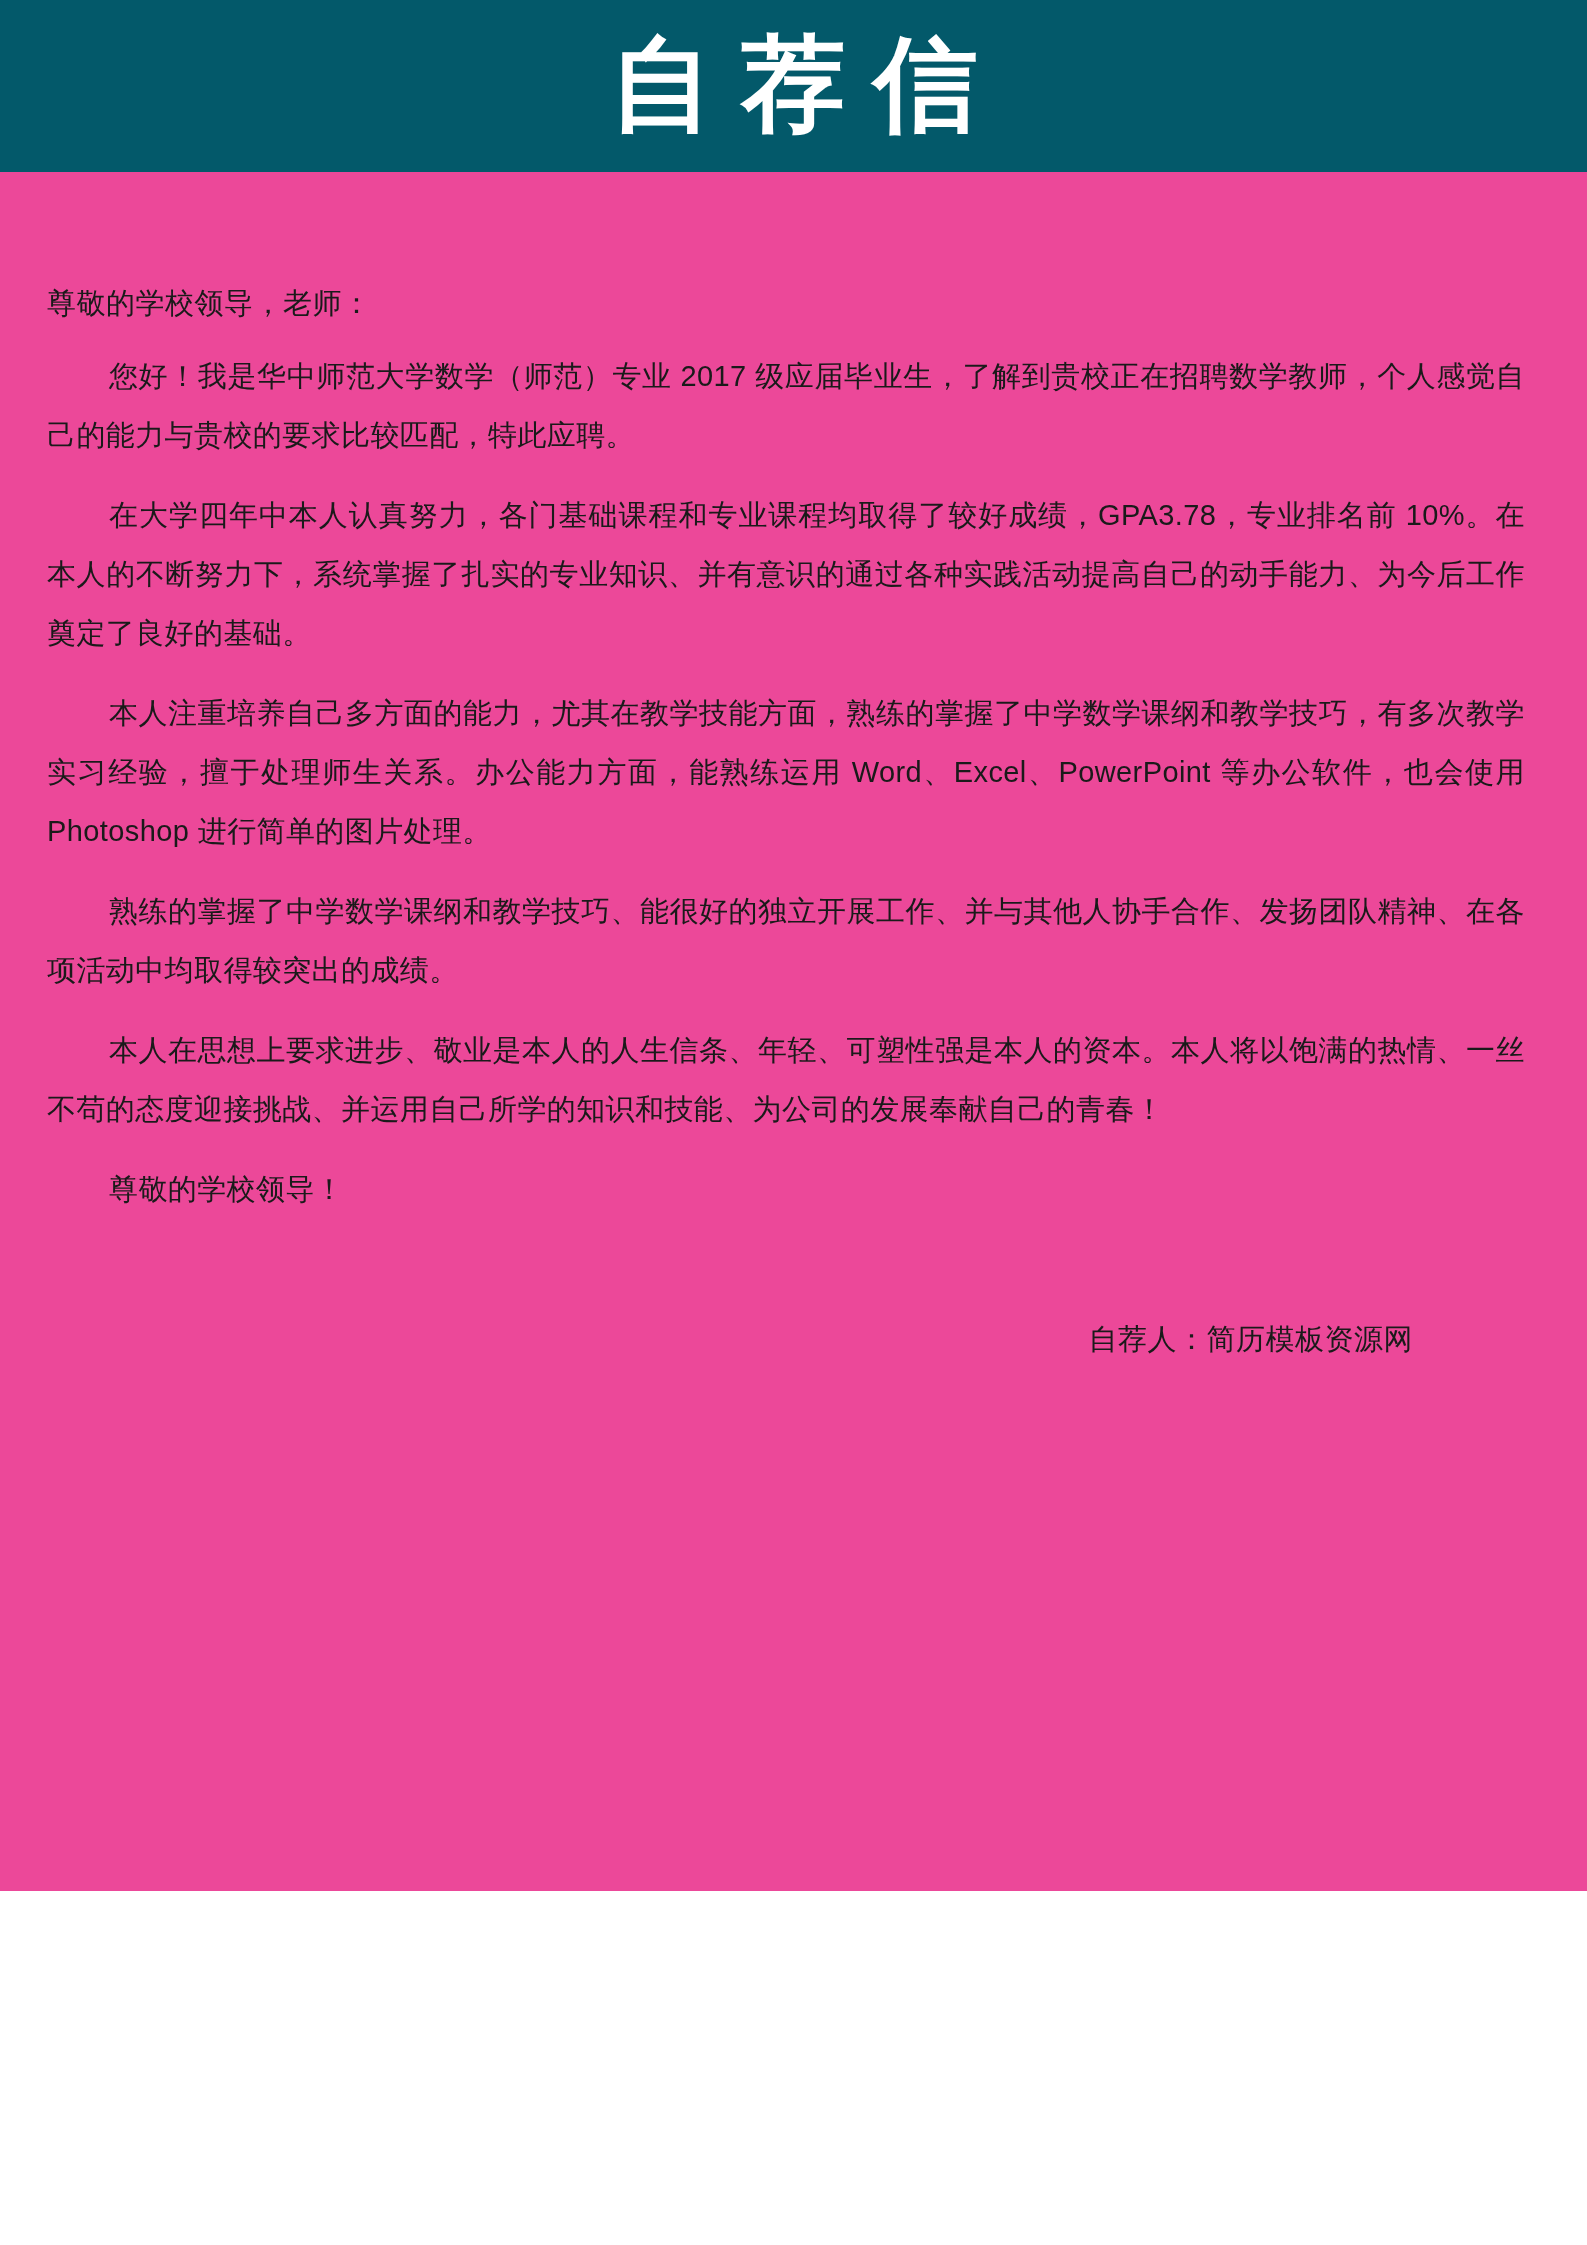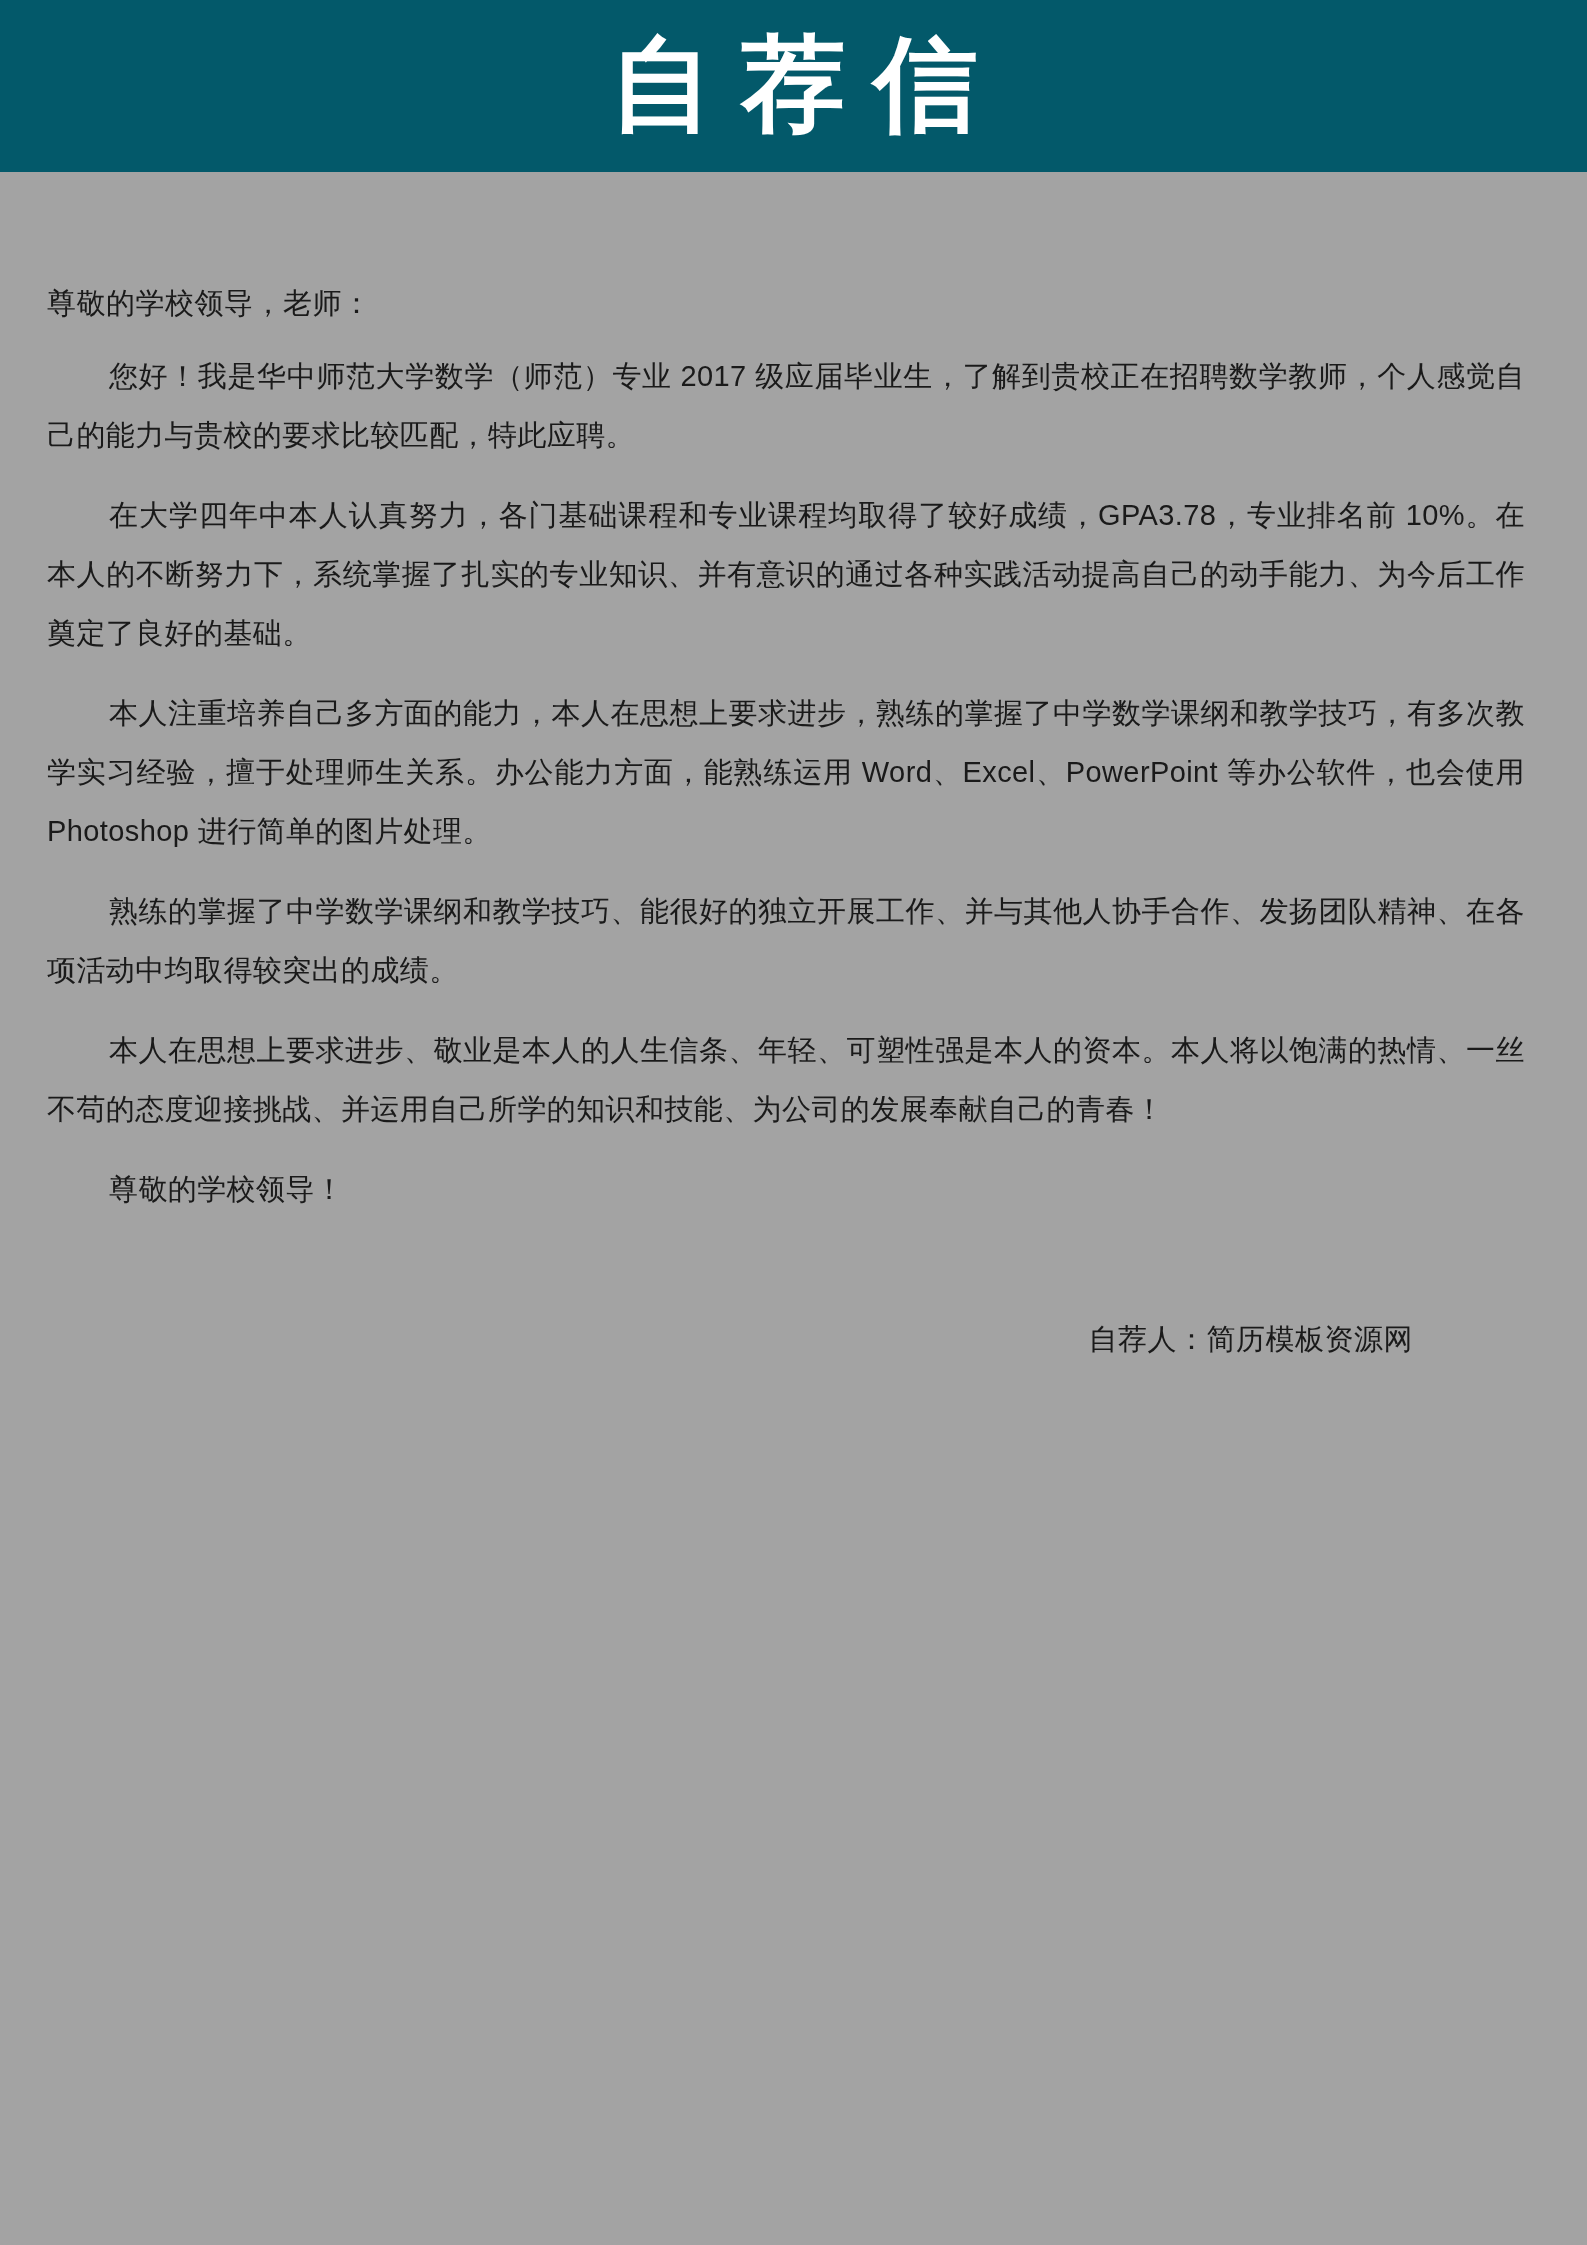--- a/index.html
+++ b/index.html
@@ -11,22 +11,22 @@
     width: 1587px;
     height: 2245px;
     font-family: "Liberation Sans", "DejaVu Sans", sans-serif;
     color: #1a1a1a;
     position: relative;
     overflow: hidden;
   }
 
   .page {
     width: 1587px;
-    height: 2245px;
-    background: #a3a3a3;
+    height: 1891px;
+    background: #ec4899;
     position: relative;
     box-sizing: border-box;
   }
 
   
   .header-band {
     width: 100%;
     height: 172px;
     background: #03596A;
     display: flex;
@@ -109,21 +109,21 @@
   </div>
 
   <div class="body-area">
 
     <div class="salutation">尊敬的学校领导，老师：</div>
 
     <p class="para first-para">您好！我是华中师范大学数学（师范）专业 2017 级应届毕业生，了解到贵校正在招聘数学教师，个人感觉自己的能力与贵校的要求比较匹配，特此应聘。</p>
 
     <p class="para">在大学四年中本人认真努力，各门基础课程和专业课程均取得了较好成绩，GPA3.78，专业排名前 10%。在本人的不断努力下，系统掌握了扎实的专业知识、并有意识的通过各种实践活动提高自己的动手能力、为今后工作奠定了良好的基础。</p>
 
-    <p class="para">本人注重培养自己多方面的能力，本人在思想上要求进步，熟练的掌握了中学数学课纲和教学技巧，有多次教学实习经验，擅于处理师生关系。办公能力方面，能熟练运用 Word、Excel、PowerPoint 等办公软件，也会使用 Photoshop 进行简单的图片处理。</p>
+    <p class="para">本人注重培养自己多方面的能力，尤其在教学技能方面，熟练的掌握了中学数学课纲和教学技巧，有多次教学实习经验，擅于处理师生关系。办公能力方面，能熟练运用 Word、Excel、PowerPoint 等办公软件，也会使用 Photoshop 进行简单的图片处理。</p>
 
     <p class="para">熟练的掌握了中学数学课纲和教学技巧、能很好的独立开展工作、并与其他人协手合作、发扬团队精神、在各项活动中均取得较突出的成绩。</p>
 
     <p class="para">本人在思想上要求进步、敬业是本人的人生信条、年轻、可塑性强是本人的资本。本人将以饱满的热情、一丝不苟的态度迎接挑战、并运用自己所学的知识和技能、为公司的发展奉献自己的青春！</p>
 
 
     <div class="closing-line">尊敬的学校领导！</div>
 
     <div class="signature-block">
       <span class="signature">自荐人：简历模板资源网</span>

